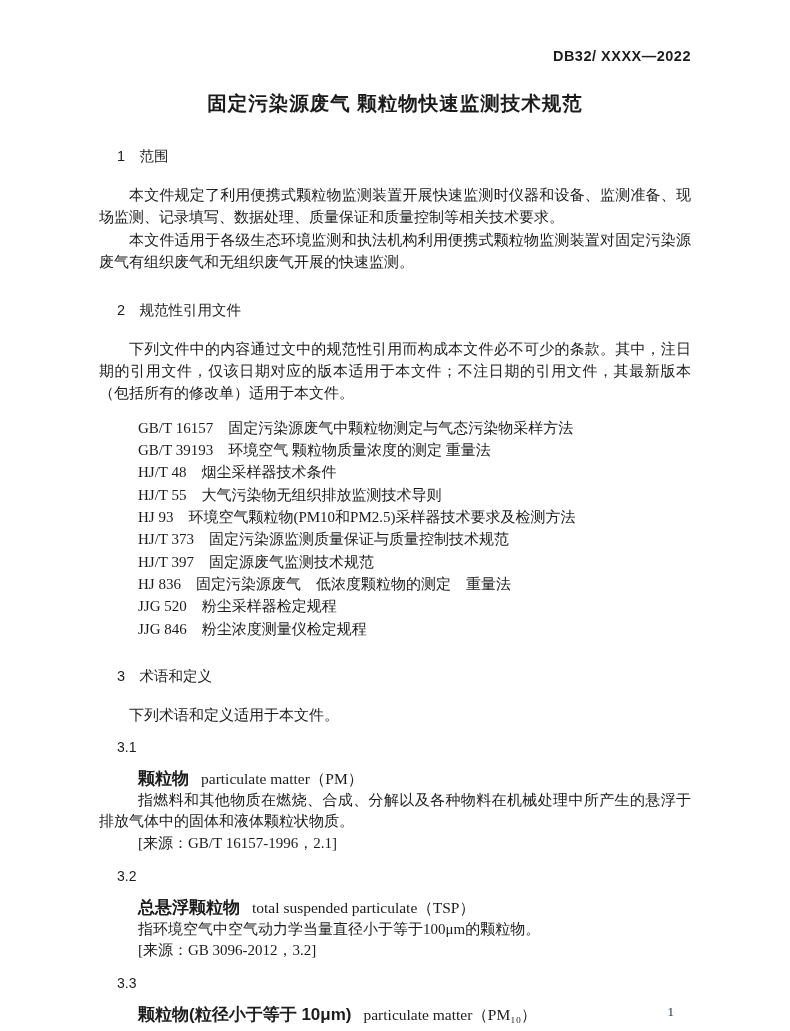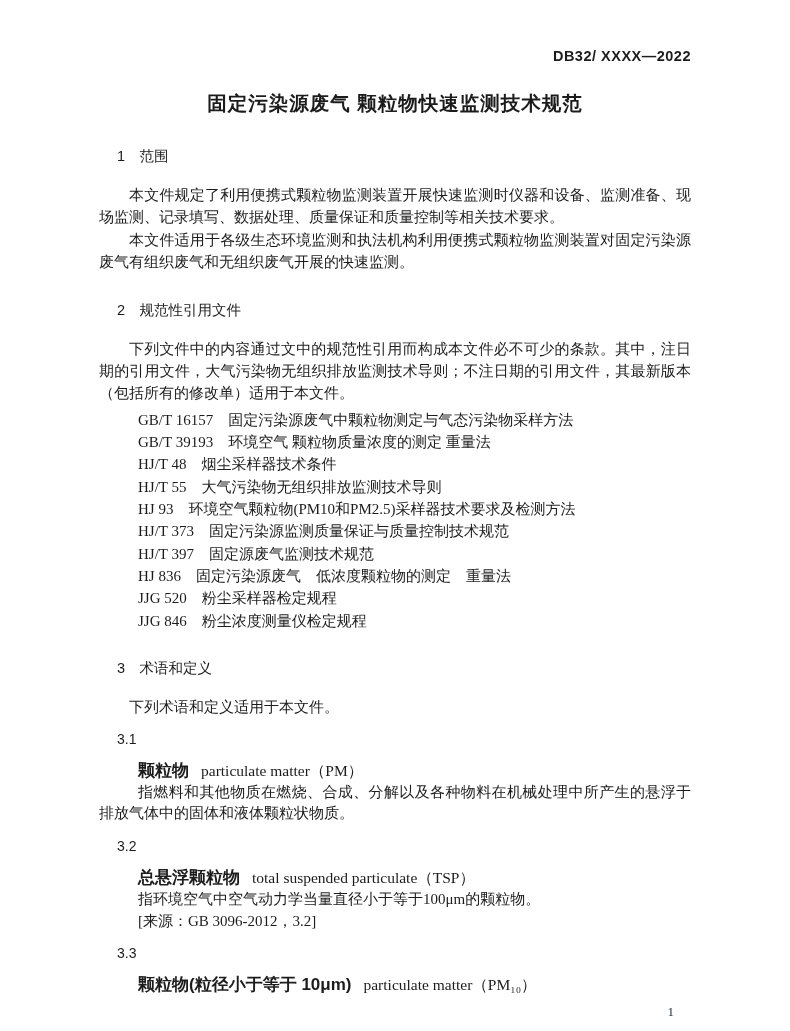--- a/index.html
+++ b/index.html
@@ -47,21 +47,21 @@
   .sec-heading.first {
     margin-top: 31px;
   }
   .para {
     margin: 0;
     line-height: 22.4px;
     text-align: justify;
     text-indent: 30px;
   }
   .refs-list {
-    margin: 4px 0 0 39px;
+    margin: 12px 0 0 39px;
     padding: 0;
     list-style: none;
     line-height: 22.3px;
   }
   .terms-intro {
     margin: 0;
     line-height: 22px;
     text-indent: 30px;
   }
   .term-num {
@@ -112,21 +112,21 @@
 
   <div class="doc-title">固定污染源废气 颗粒物快速监测技术规范</div>
 
   <div class="sec-heading first">1　范围</div>
 
   <p class="para">本文件规定了利用便携式颗粒物监测装置开展快速监测时仪器和设备、监测准备、现场监测、记录填写、数据处理、质量保证和质量控制等相关技术要求。</p>
   <p class="para">本文件适用于各级生态环境监测和执法机构利用便携式颗粒物监测装置对固定污染源废气有组织废气和无组织废气开展的快速监测。</p>
 
   <div class="sec-heading">2　规范性引用文件</div>
 
-  <p class="para">下列文件中的内容通过文中的规范性引用而构成本文件必不可少的条款。其中，注日期的引用文件，大气污染物无组织排放监测技术导则；不注日期的引用文件，其最新版本（包括所有的修改单）适用于本文件。</p>
+  <p class="para">下列文件中的内容通过文中的规范性引用而构成本文件必不可少的条款。其中，注日期的引用文件，仅该日期对应的版本适用于本文件；不注日期的引用文件，其最新版本（包括所有的修改单）适用于本文件。</p>
 
   <ul class="refs-list">
     <li>GB/T 16157　固定污染源废气中颗粒物测定与气态污染物采样方法</li>
     <li>GB/T 39193　环境空气 颗粒物质量浓度的测定 重量法</li>
     <li>HJ/T 48　烟尘采样器技术条件</li>
     <li>HJ/T 55　大气污染物无组织排放监测技术导则</li>
     <li>HJ 93　环境空气颗粒物(PM10和PM2.5)采样器技术要求及检测方法</li>
     <li>HJ/T 373　固定污染源监测质量保证与质量控制技术规范</li>
     <li>HJ/T 397　固定源废气监测技术规范</li>
     <li>HJ 836　固定污染源废气　低浓度颗粒物的测定　重量法</li>
@@ -137,20 +137,21 @@
   <div class="sec-heading">3　术语和定义</div>
 
   <p class="terms-intro">下列术语和定义适用于本文件。</p>
 
   <div class="term-entry">
     <div class="term-num">3.1</div>
     <div class="term-head">
       <span class="term-zh">颗粒物</span><span class="term-en">particulate matter（PM）</span>
     </div>
     <p class="term-def">指燃料和其他物质在燃烧、合成、分解以及各种物料在机械处理中所产生的悬浮于排放气体中的固体和液体颗粒状物质。</p>
+    <p class="term-src">[来源：GB/T 16157-1996，2.1]</p>
   </div>
 
   <div class="term-entry">
     <div class="term-num">3.2</div>
     <div class="term-head">
       <span class="term-zh">总悬浮颗粒物</span><span class="term-en">total suspended particulate（TSP）</span>
     </div>
     <p class="term-def">指环境空气中空气动力学当量直径小于等于100μm的颗粒物。</p>
     <p class="term-src">[来源：GB 3096-2012，3.2]</p>
   </div>

